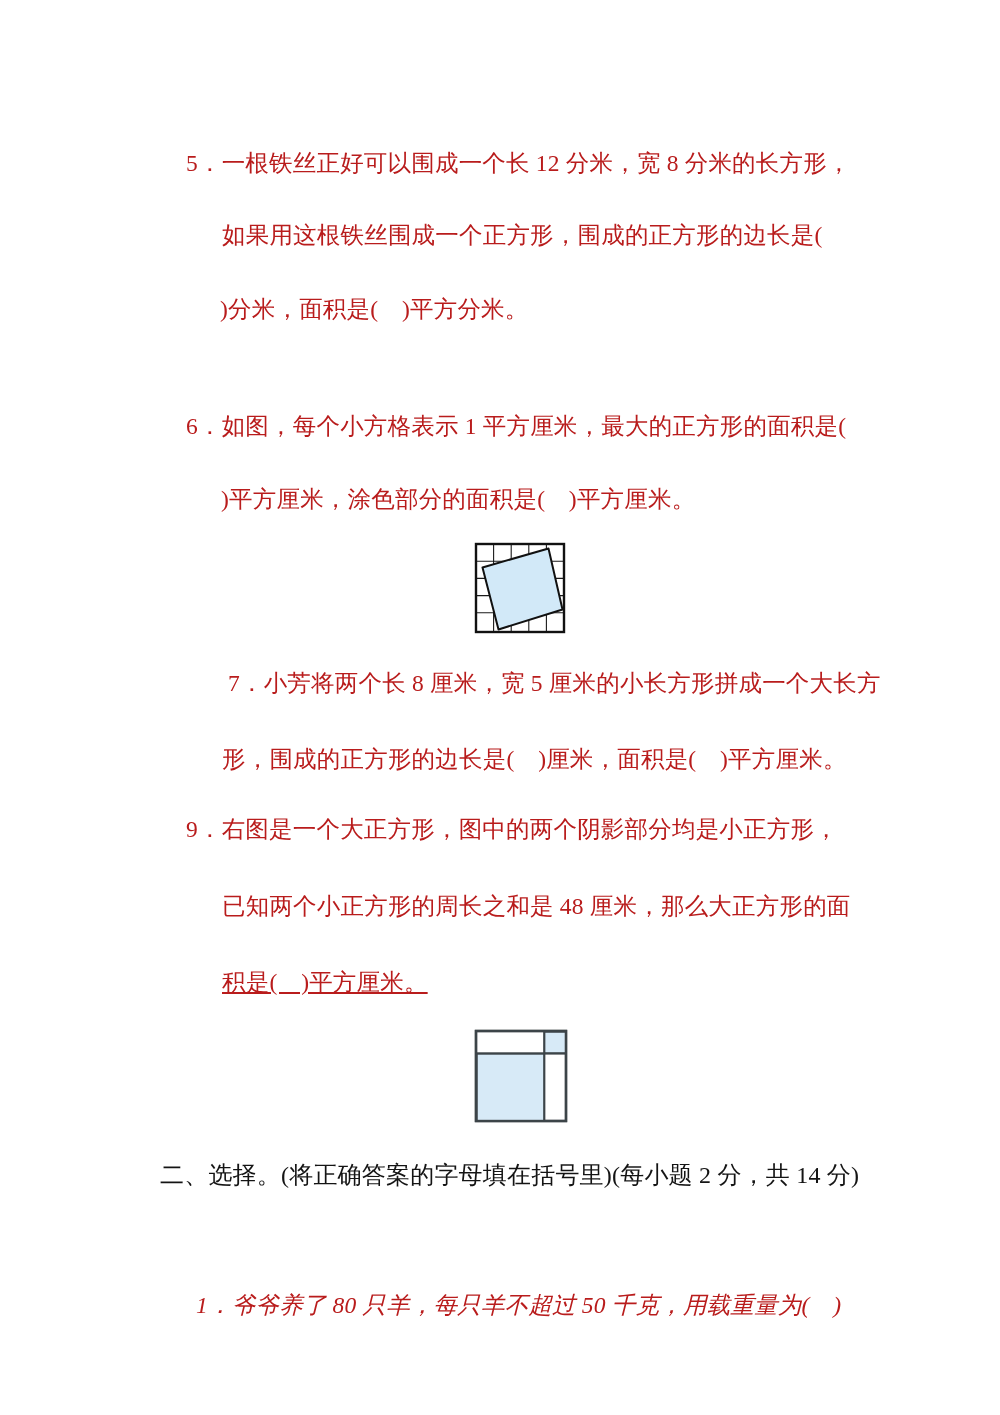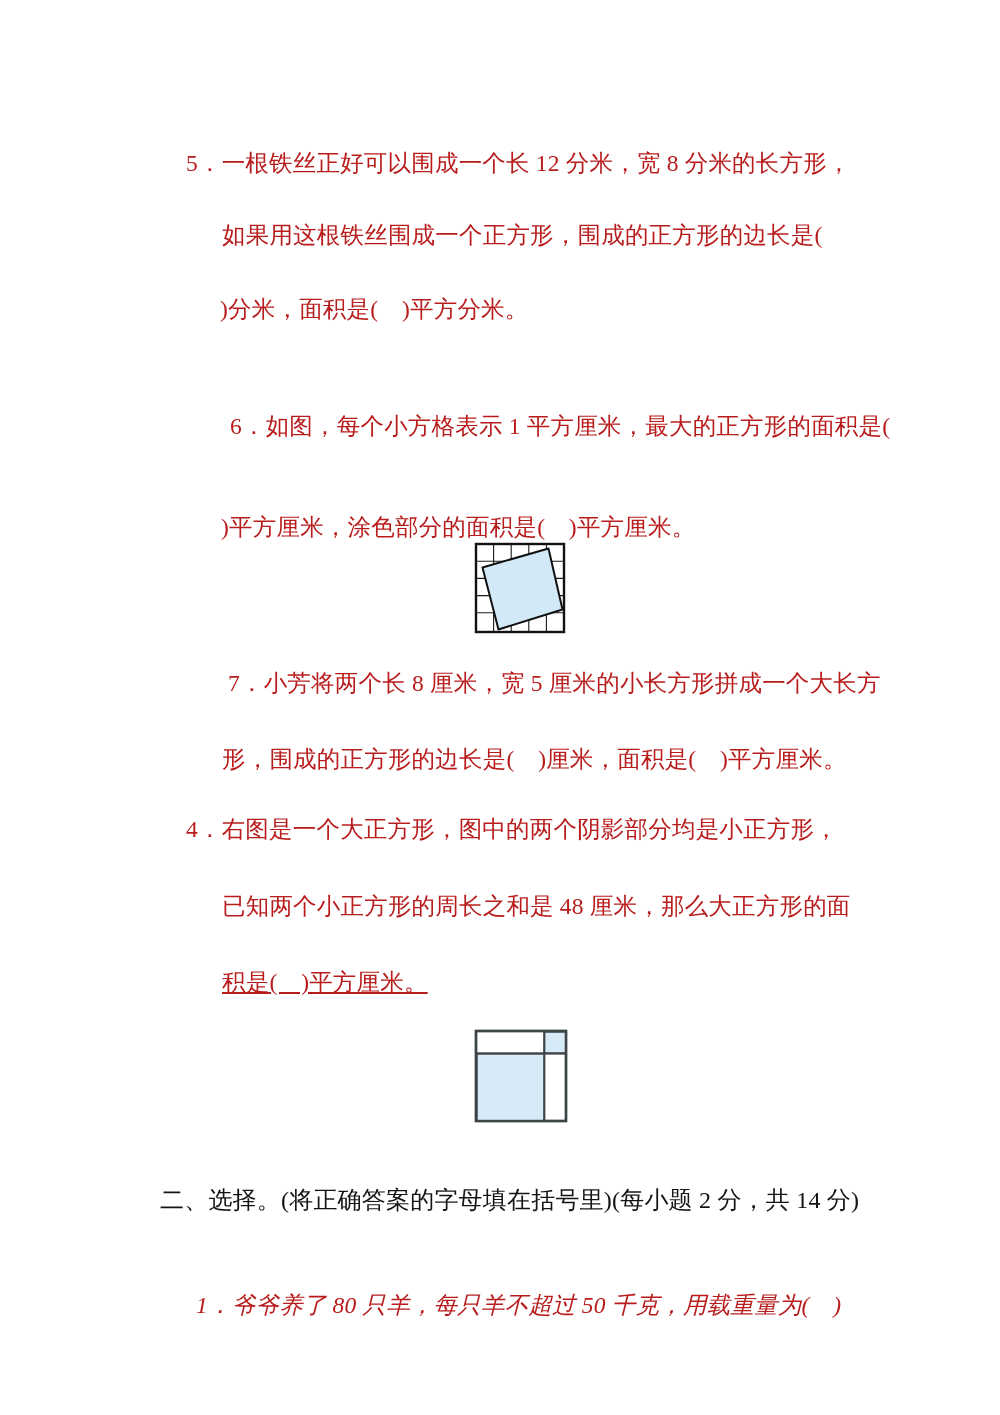--- a/index.html
+++ b/index.html
@@ -34,21 +34,20 @@
     font-family: "Liberation Serif", "DejaVu Serif", serif;
   }
 
   .heading {
     position: absolute;
     font-size: 24px;
     line-height: 1;
     white-space: nowrap;
     color: #141414;
     letter-spacing: 0.2px;
-    margin-top: 25px;
   }
 
   
   .fig-grid {
     position: absolute;
   }
   .fig-grid svg { display: block; }
 
   
   .fig-square {
@@ -58,22 +57,22 @@
 </style>
 </head>
 <body>
 
 <div class="page">
 
   <div class="qline num" style="left:186px; top:152px;">5．一根铁丝正好可以围成一个长 12 分米，宽 8 分米的长方形，</div>
   <div class="qline" style="left:222px; top:224px;">如果用这根铁丝围成一个正方形，围成的正方形的边长是(</div>
   <div class="qline" style="left:220px; top:298px;"> )分米，面积是(　)平方分米。</div>
 
-  <div class="qline num" style="left:186px; top:415px;margin-left:44px;">6．如图，每个小方格表示 1 平方厘米，最大的正方形的面积是(</div>
-  <div class="qline" style="left:221px; top:488px;margin-top:28px;">)平方厘米，涂色部分的面积是(　)平方厘米。</div>
+  <div class="qline num" style="left:186px; top:415px;">6．如图，每个小方格表示 1 平方厘米，最大的正方形的面积是(</div>
+  <div class="qline" style="left:221px; top:488px;">)平方厘米，涂色部分的面积是(　)平方厘米。</div>
 
   <div class="fig-grid" style="left:472px; top:540px;">
     <svg width="96" height="96" viewBox="0 0 96 96">
 
       <g stroke="#1a1a1a" stroke-width="1.1" fill="none">
         <line x1="4" y1="21.2" x2="92" y2="21.2"></line>
         <line x1="4" y1="38.4" x2="92" y2="38.4"></line>
         <line x1="4" y1="55.6" x2="92" y2="55.6"></line>
         <line x1="4" y1="72.8" x2="92" y2="72.8"></line>
         <line x1="21.6" y1="4" x2="21.6" y2="92"></line>
@@ -84,21 +83,21 @@
 
       <rect x="4" y="4" width="88" height="88" fill="none" stroke="#111111" stroke-width="2.4"></rect>
 
       <polygon points="10.5,27.5 76.5,8.5 90.5,69.5 26.5,89.5" fill="#d2e9f8" stroke="#111111" stroke-width="2" stroke-linejoin="round"></polygon>
     </svg>
   </div>
 
   <div class="qline num" style="left:186px; top:672px;margin-left:42px;">7．小芳将两个长 8 厘米，宽 5 厘米的小长方形拼成一个大长方</div>
   <div class="qline" style="left:222px; top:748px;">形，围成的正方形的边长是(　)厘米，面积是(　)平方厘米。</div>
 
-  <div class="qline num" style="left:186px; top:818px;">4．右图是一个大正方形，图中的两个阴影部分均是小正方形，</div>
+  <div class="qline num" style="left:186px; top:818px;">9．右图是一个大正方形，图中的两个阴影部分均是小正方形，</div>
   <div class="qline" style="left:222px; top:895px;">已知两个小正方形的周长之和是 48 厘米，那么大正方形的面</div>
   <div class="qline" style="left:222px; top:971px;text-decoration:underline;">积是(　)平方厘米。</div>
 
   <div class="fig-square" style="left:474px; top:1029px;">
     <svg width="94" height="94" viewBox="0 0 94 94">
 
       <rect x="2" y="2" width="90" height="90" fill="#ffffff" stroke="#3c4448" stroke-width="2.4"></rect>
 
       <rect x="2.8" y="24.5" width="67.5" height="67.5" fill="#d7eaf7" stroke="#3c4448" stroke-width="1.8"></rect>
 

